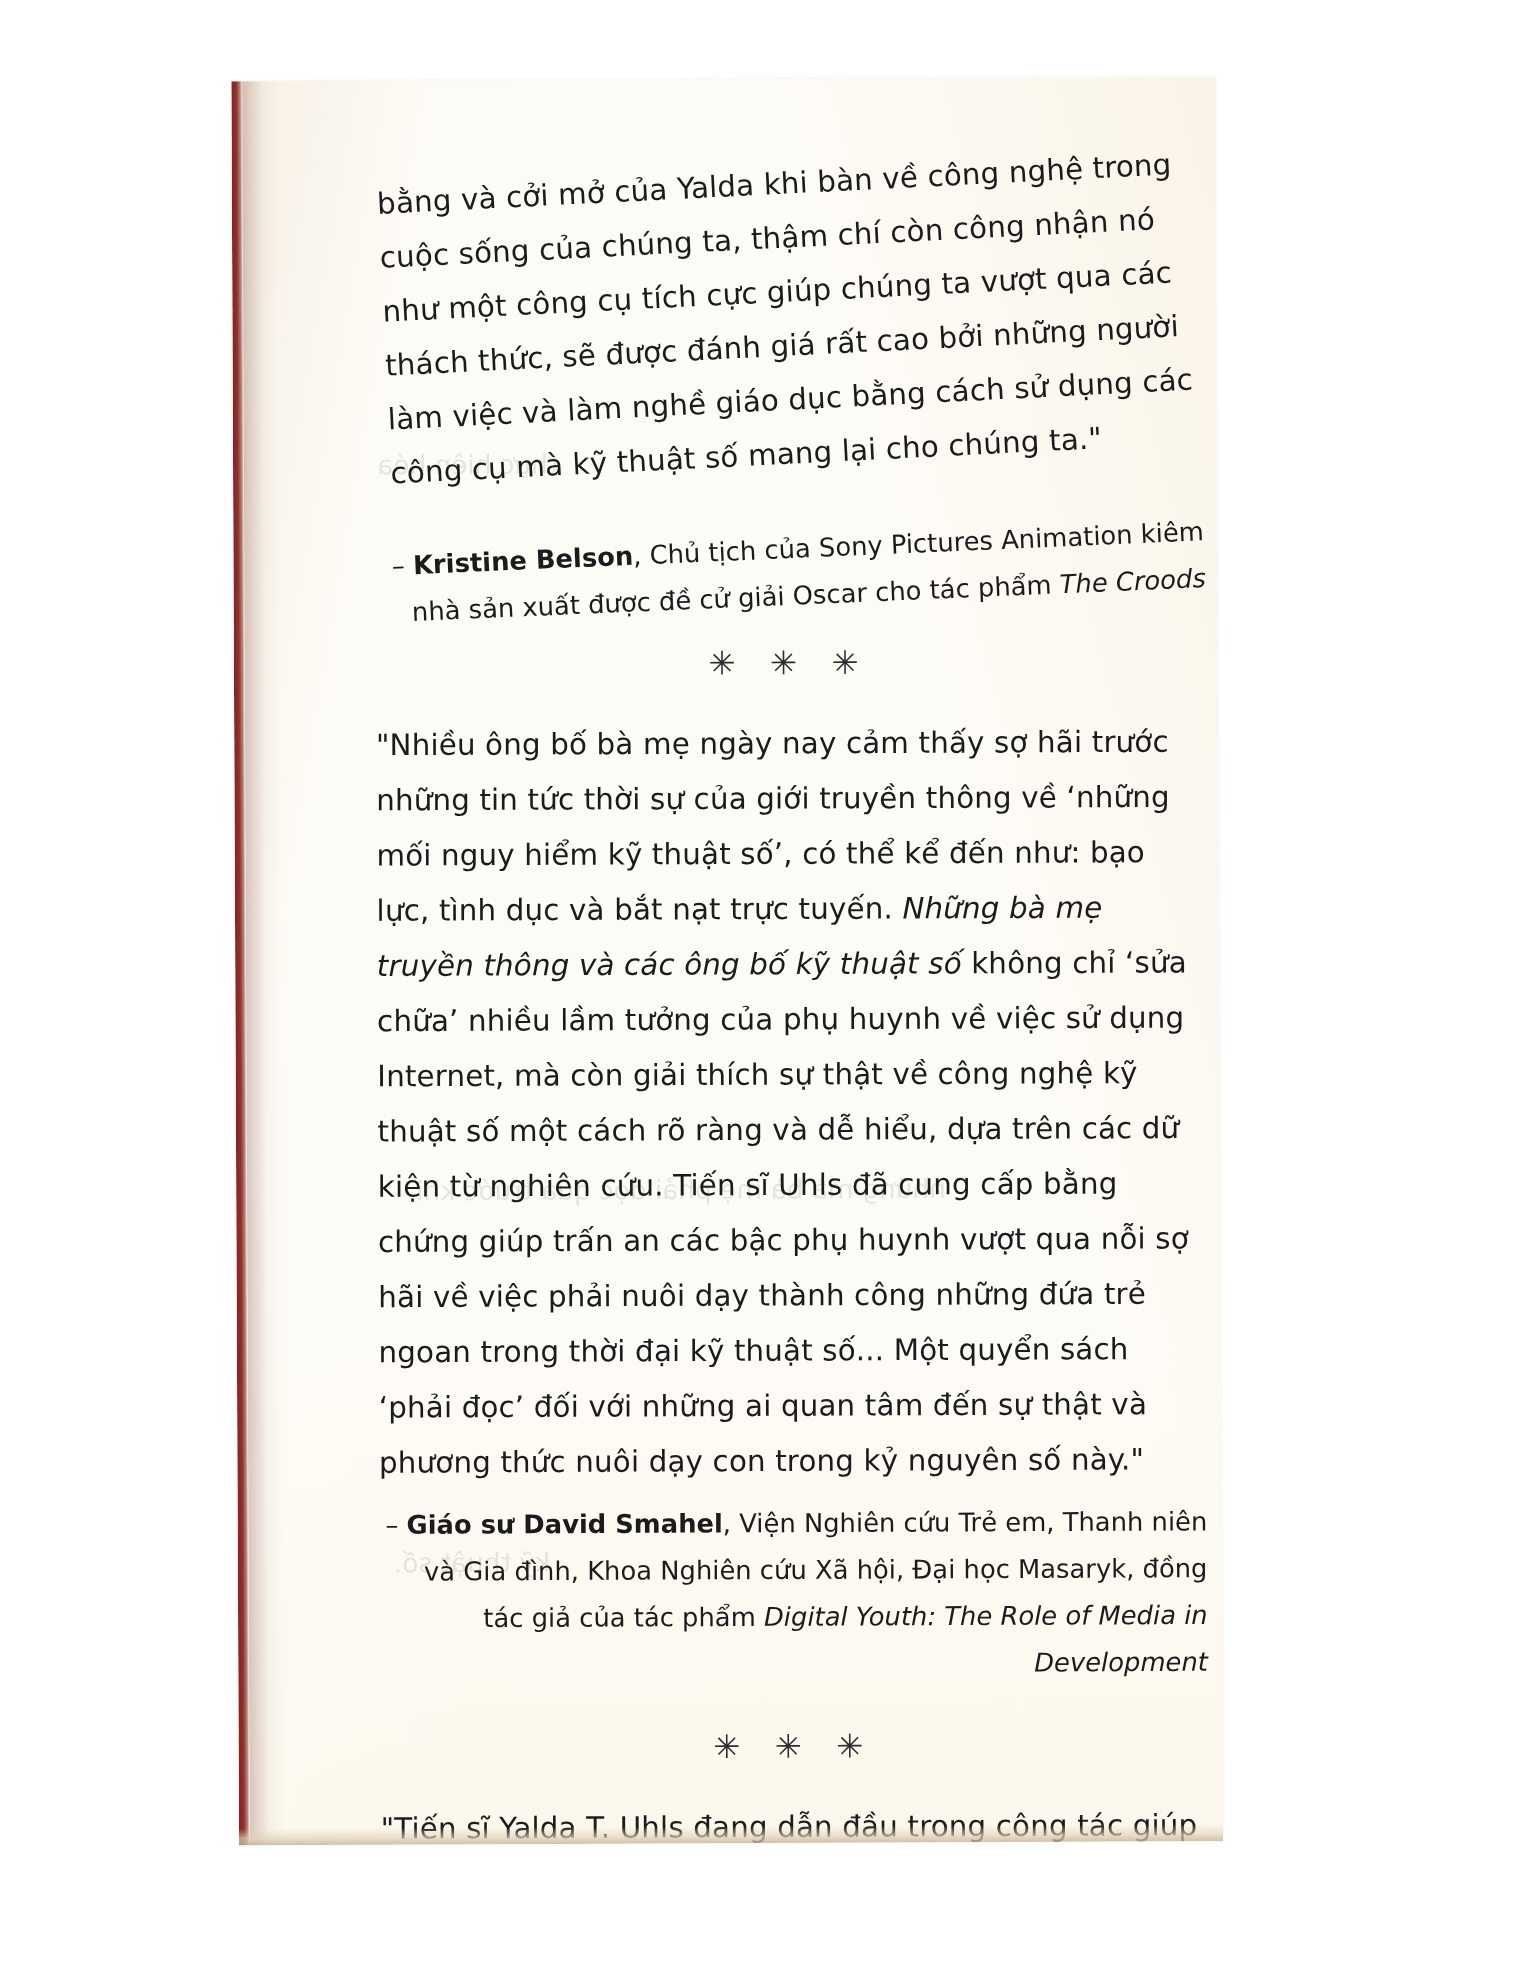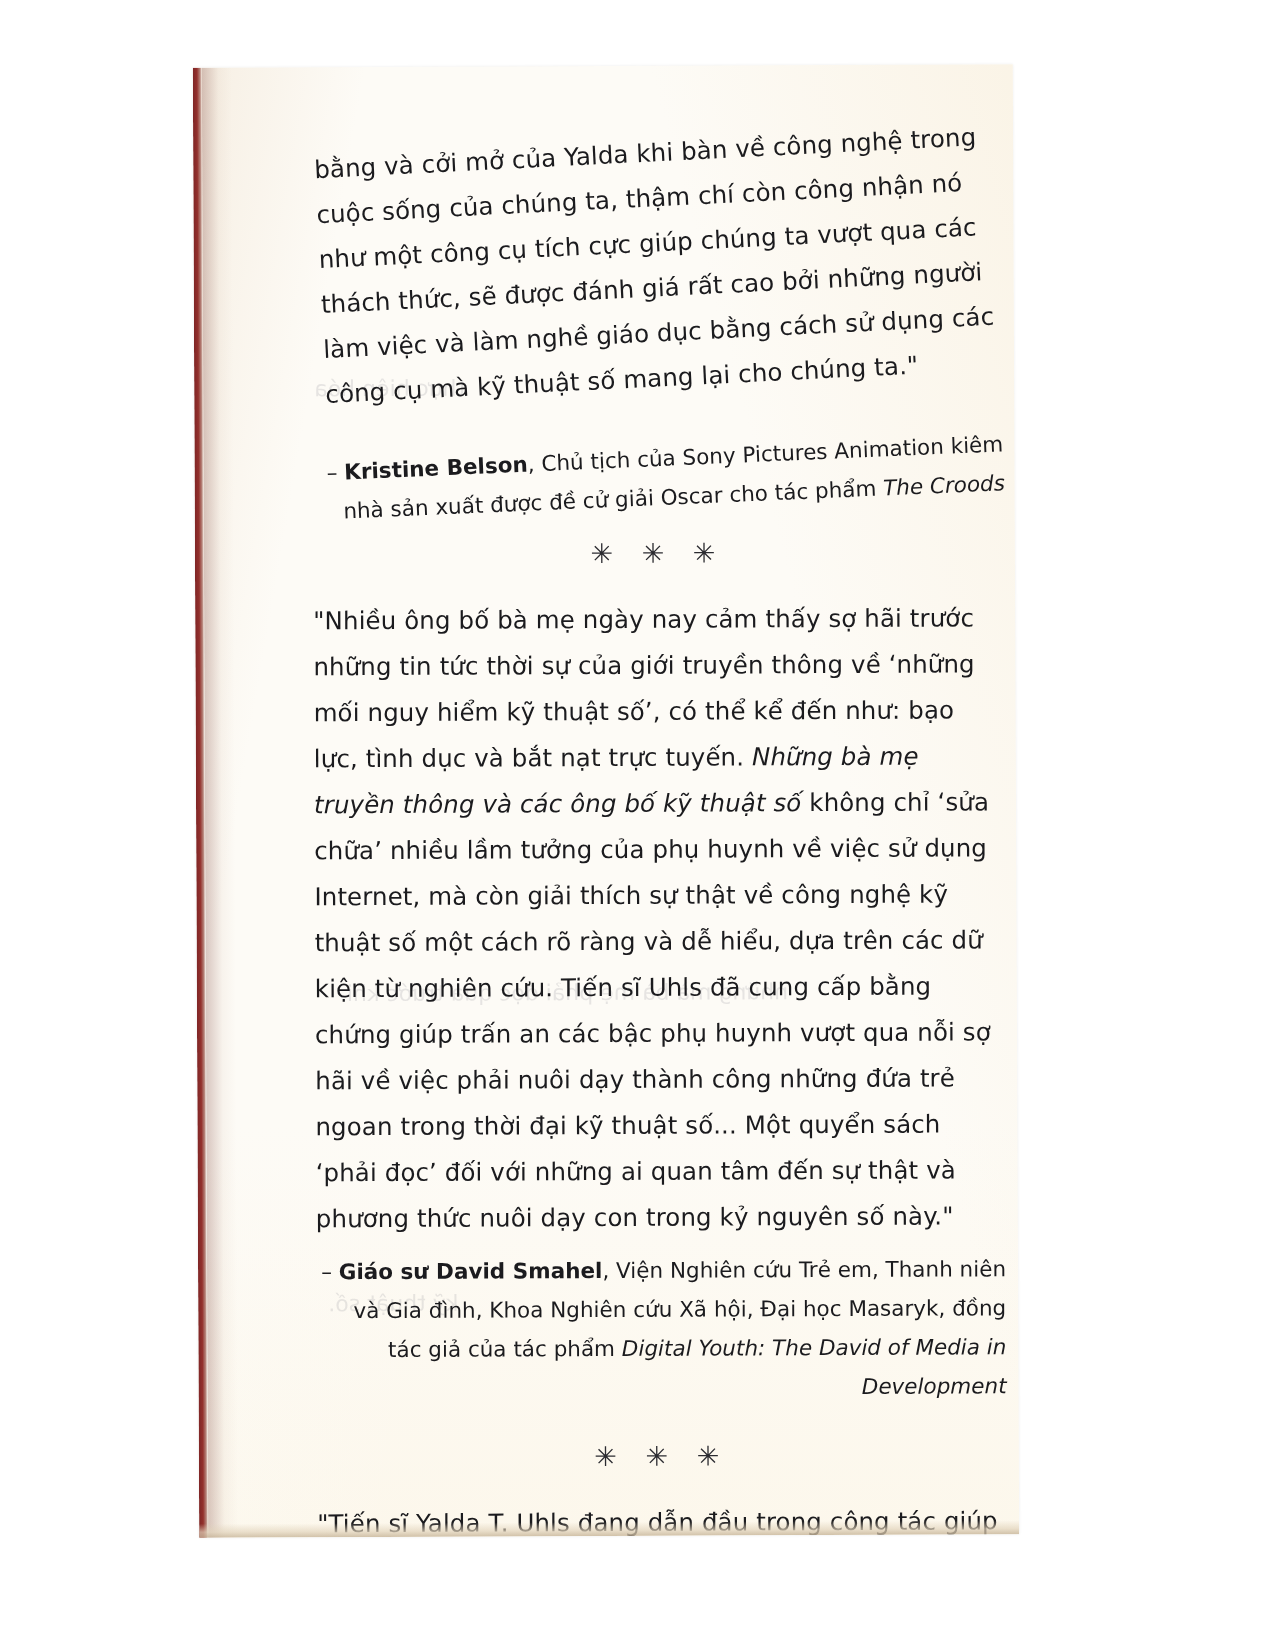--- a/index.html
+++ b/index.html
@@ -159,21 +159,21 @@
           <span class="who">Kristine Belson</span><span>, Chủ tịch của Sony Pictures Animation kiêm nhà sản xuất được đề cử giải Oscar cho tác phẩm </span><em>The Croods</em>
         </p>
       </div>
 
       <div class="divider">✳ ✳ ✳</div>
 
       <div class="block block2">
         <p class="para"><span>"Nhiều ông bố bà mẹ ngày nay cảm thấy sợ hãi trước những tin tức thời sự của giới truyền thông về ‘những mối nguy hiểm kỹ thuật số’, có thể kể đến như: bạo lực, tình dục và bắt nạt trực tuyến. </span><em>Những bà mẹ truyền thông và các ông bố kỹ thuật số</em><span> không chỉ ‘sửa chữa’ nhiều lầm tưởng của phụ huynh về việc sử dụng Internet, mà còn giải thích sự thật về công nghệ kỹ thuật số một cách rõ ràng và dễ hiểu, dựa trên các dữ kiện từ nghiên cứu. Tiến sĩ Uhls đã cung cấp bằng chứng giúp trấn an các bậc phụ huynh vượt qua nỗi sợ hãi về việc phải nuôi dạy thành công những đứa trẻ ngoan trong thời đại kỹ thuật số... Một quyển sách ‘phải đọc’ đối với những ai quan tâm đến sự thật và phương thức nuôi dạy con trong kỷ nguyên số này."</span></p>
         <p class="attrib">
           <span>–</span>
-          <span class="who">Giáo sư David Smahel</span><span>, Viện Nghiên cứu Trẻ em, Thanh niên và Gia đình, Khoa Nghiên cứu Xã hội, Đại học Masaryk, đồng tác giả của tác phẩm </span><em>Digital Youth: The David of Media in Development</em>
+          <span class="who">Giáo sư David Smahel</span><span>, Viện Nghiên cứu Trẻ em, Thanh niên và Gia đình, Khoa Nghiên cứu Xã hội, Đại học Masaryk, đồng tác giả của tác phẩm </span><em>Digital Youth: The Role of Media in Development</em>
         </p>
       </div>
 
       <div class="divider">✳ ✳ ✳</div>
 
       <div class="block">
         <p class="para">"Tiến sĩ Yalda T. Uhls đang dẫn đầu trong công tác giúp thu hẹp khoảng cách giữa những người sử dụng kỹ thuật số (thường là trẻ em) và những người không sử dụng kỹ thuật số (thường là các bậc phụ huynh)."</p>
 
       </div>
 

